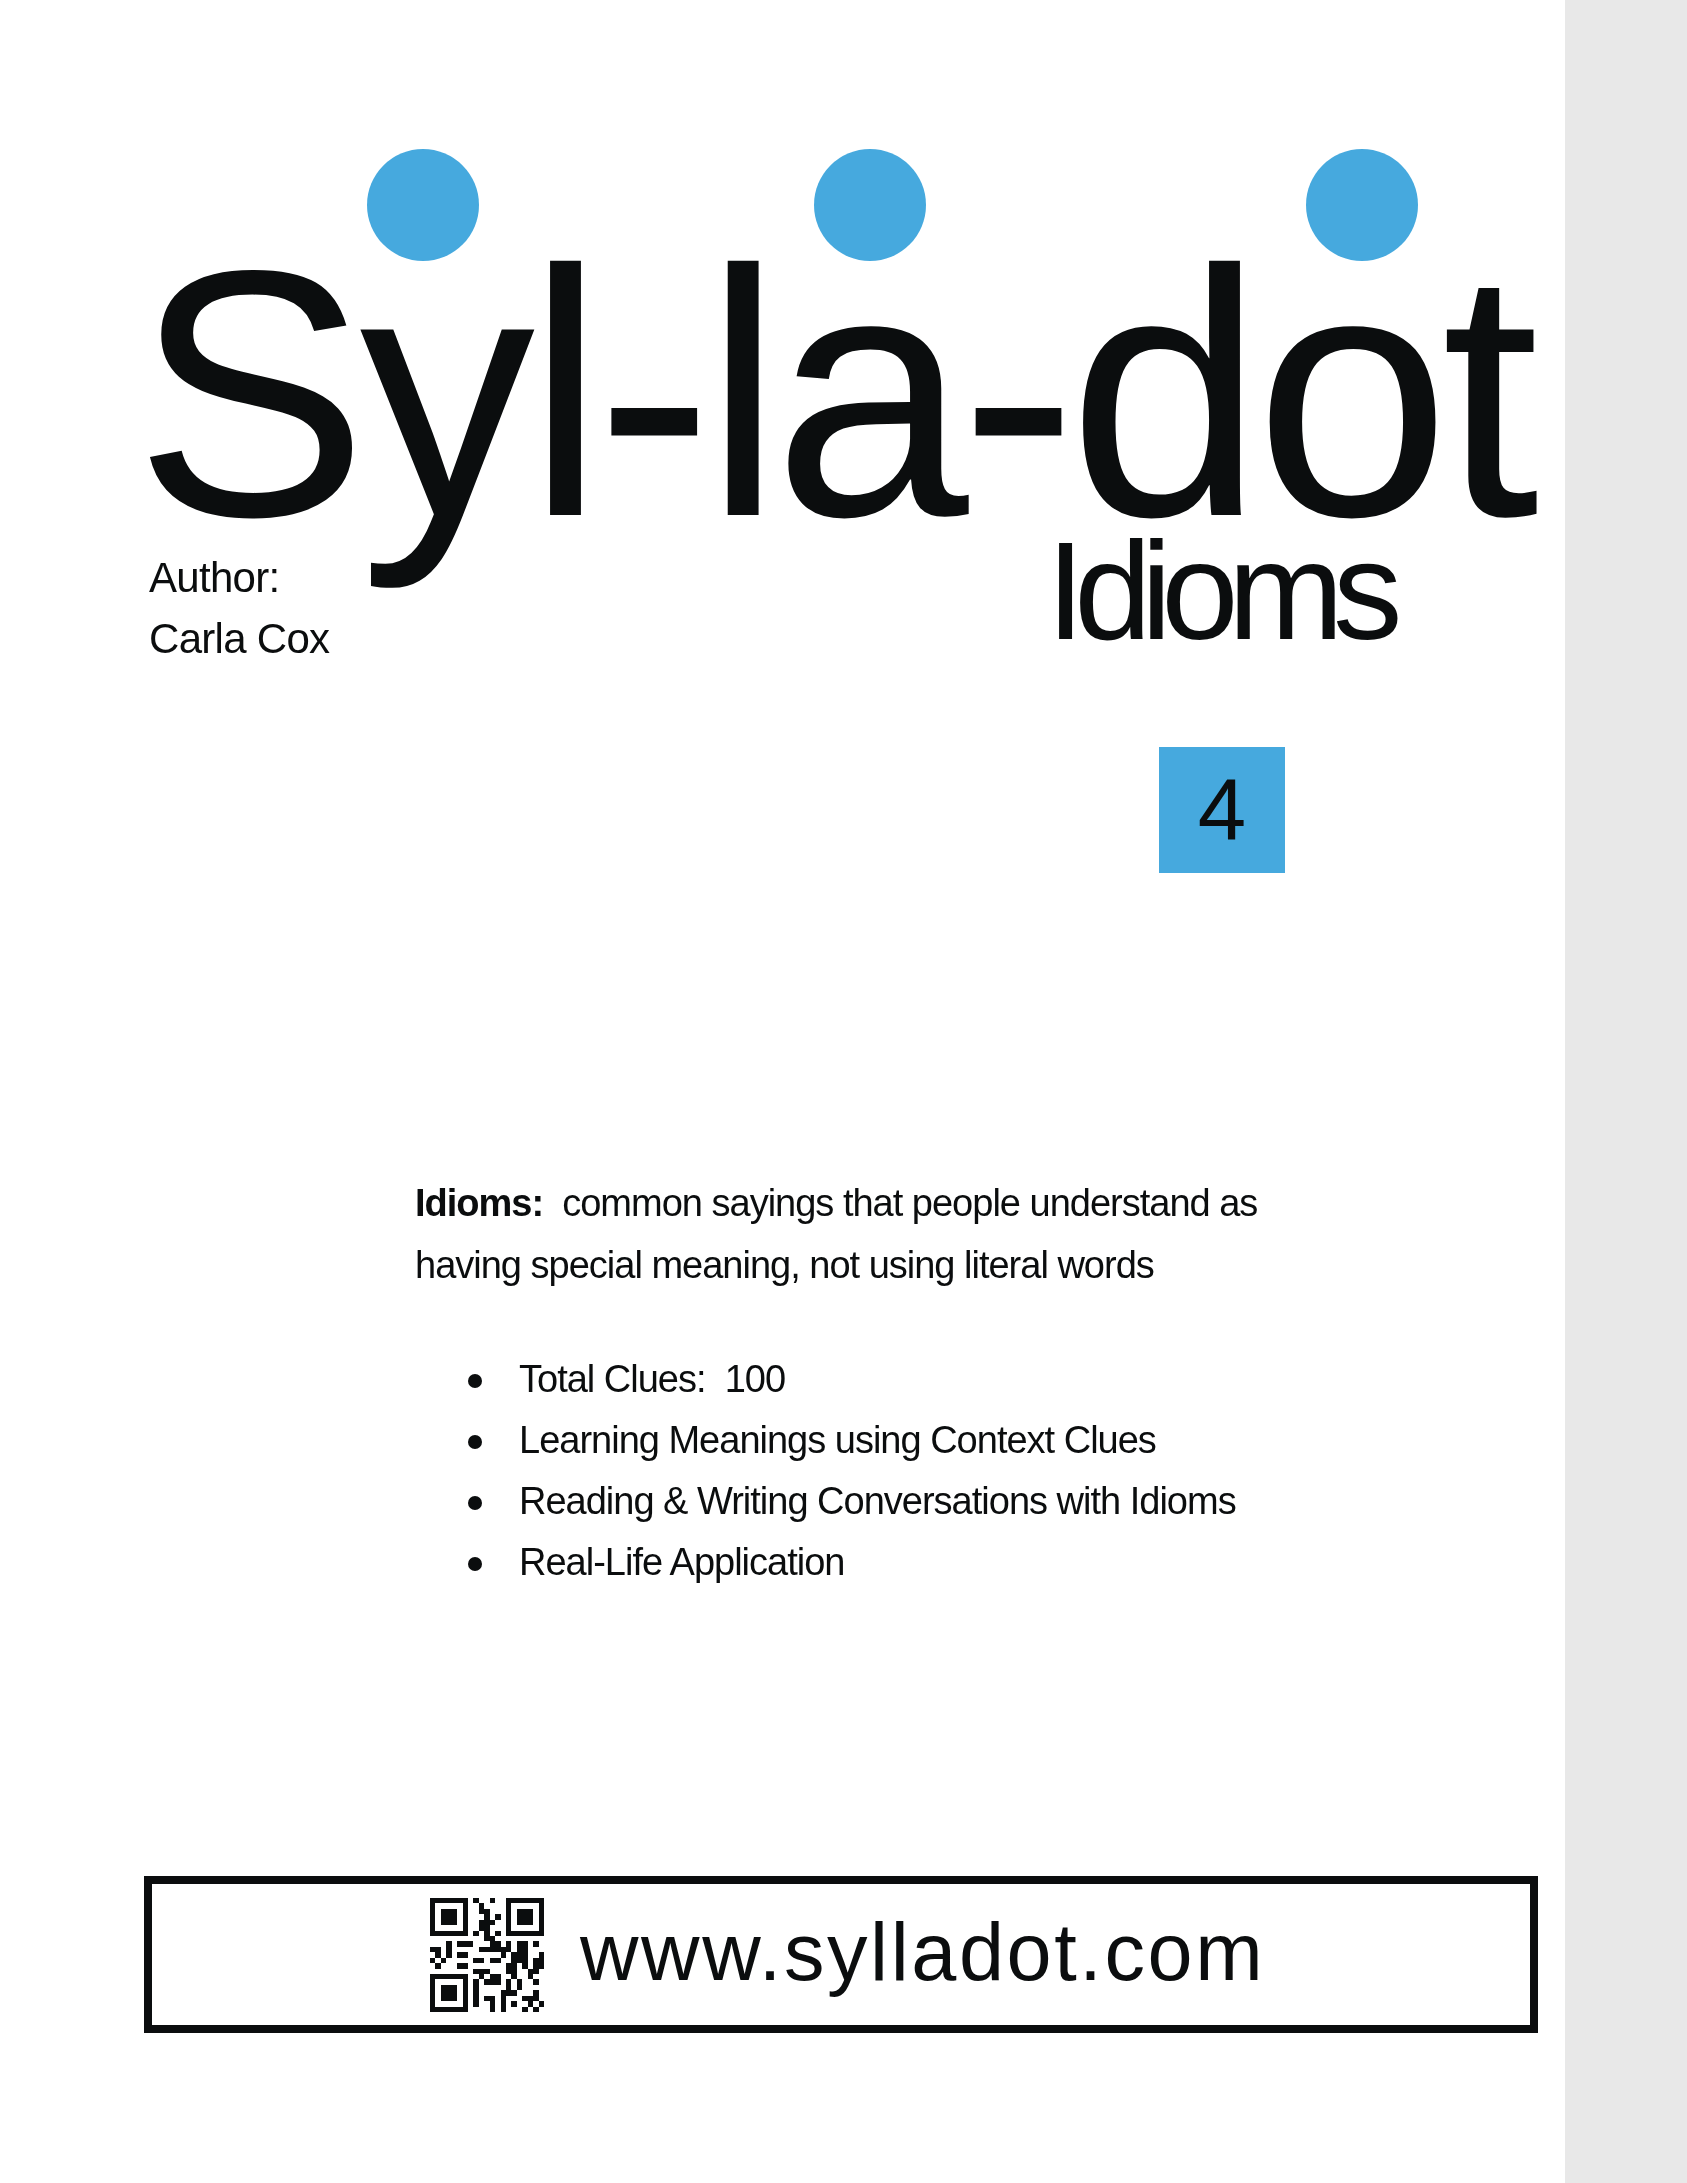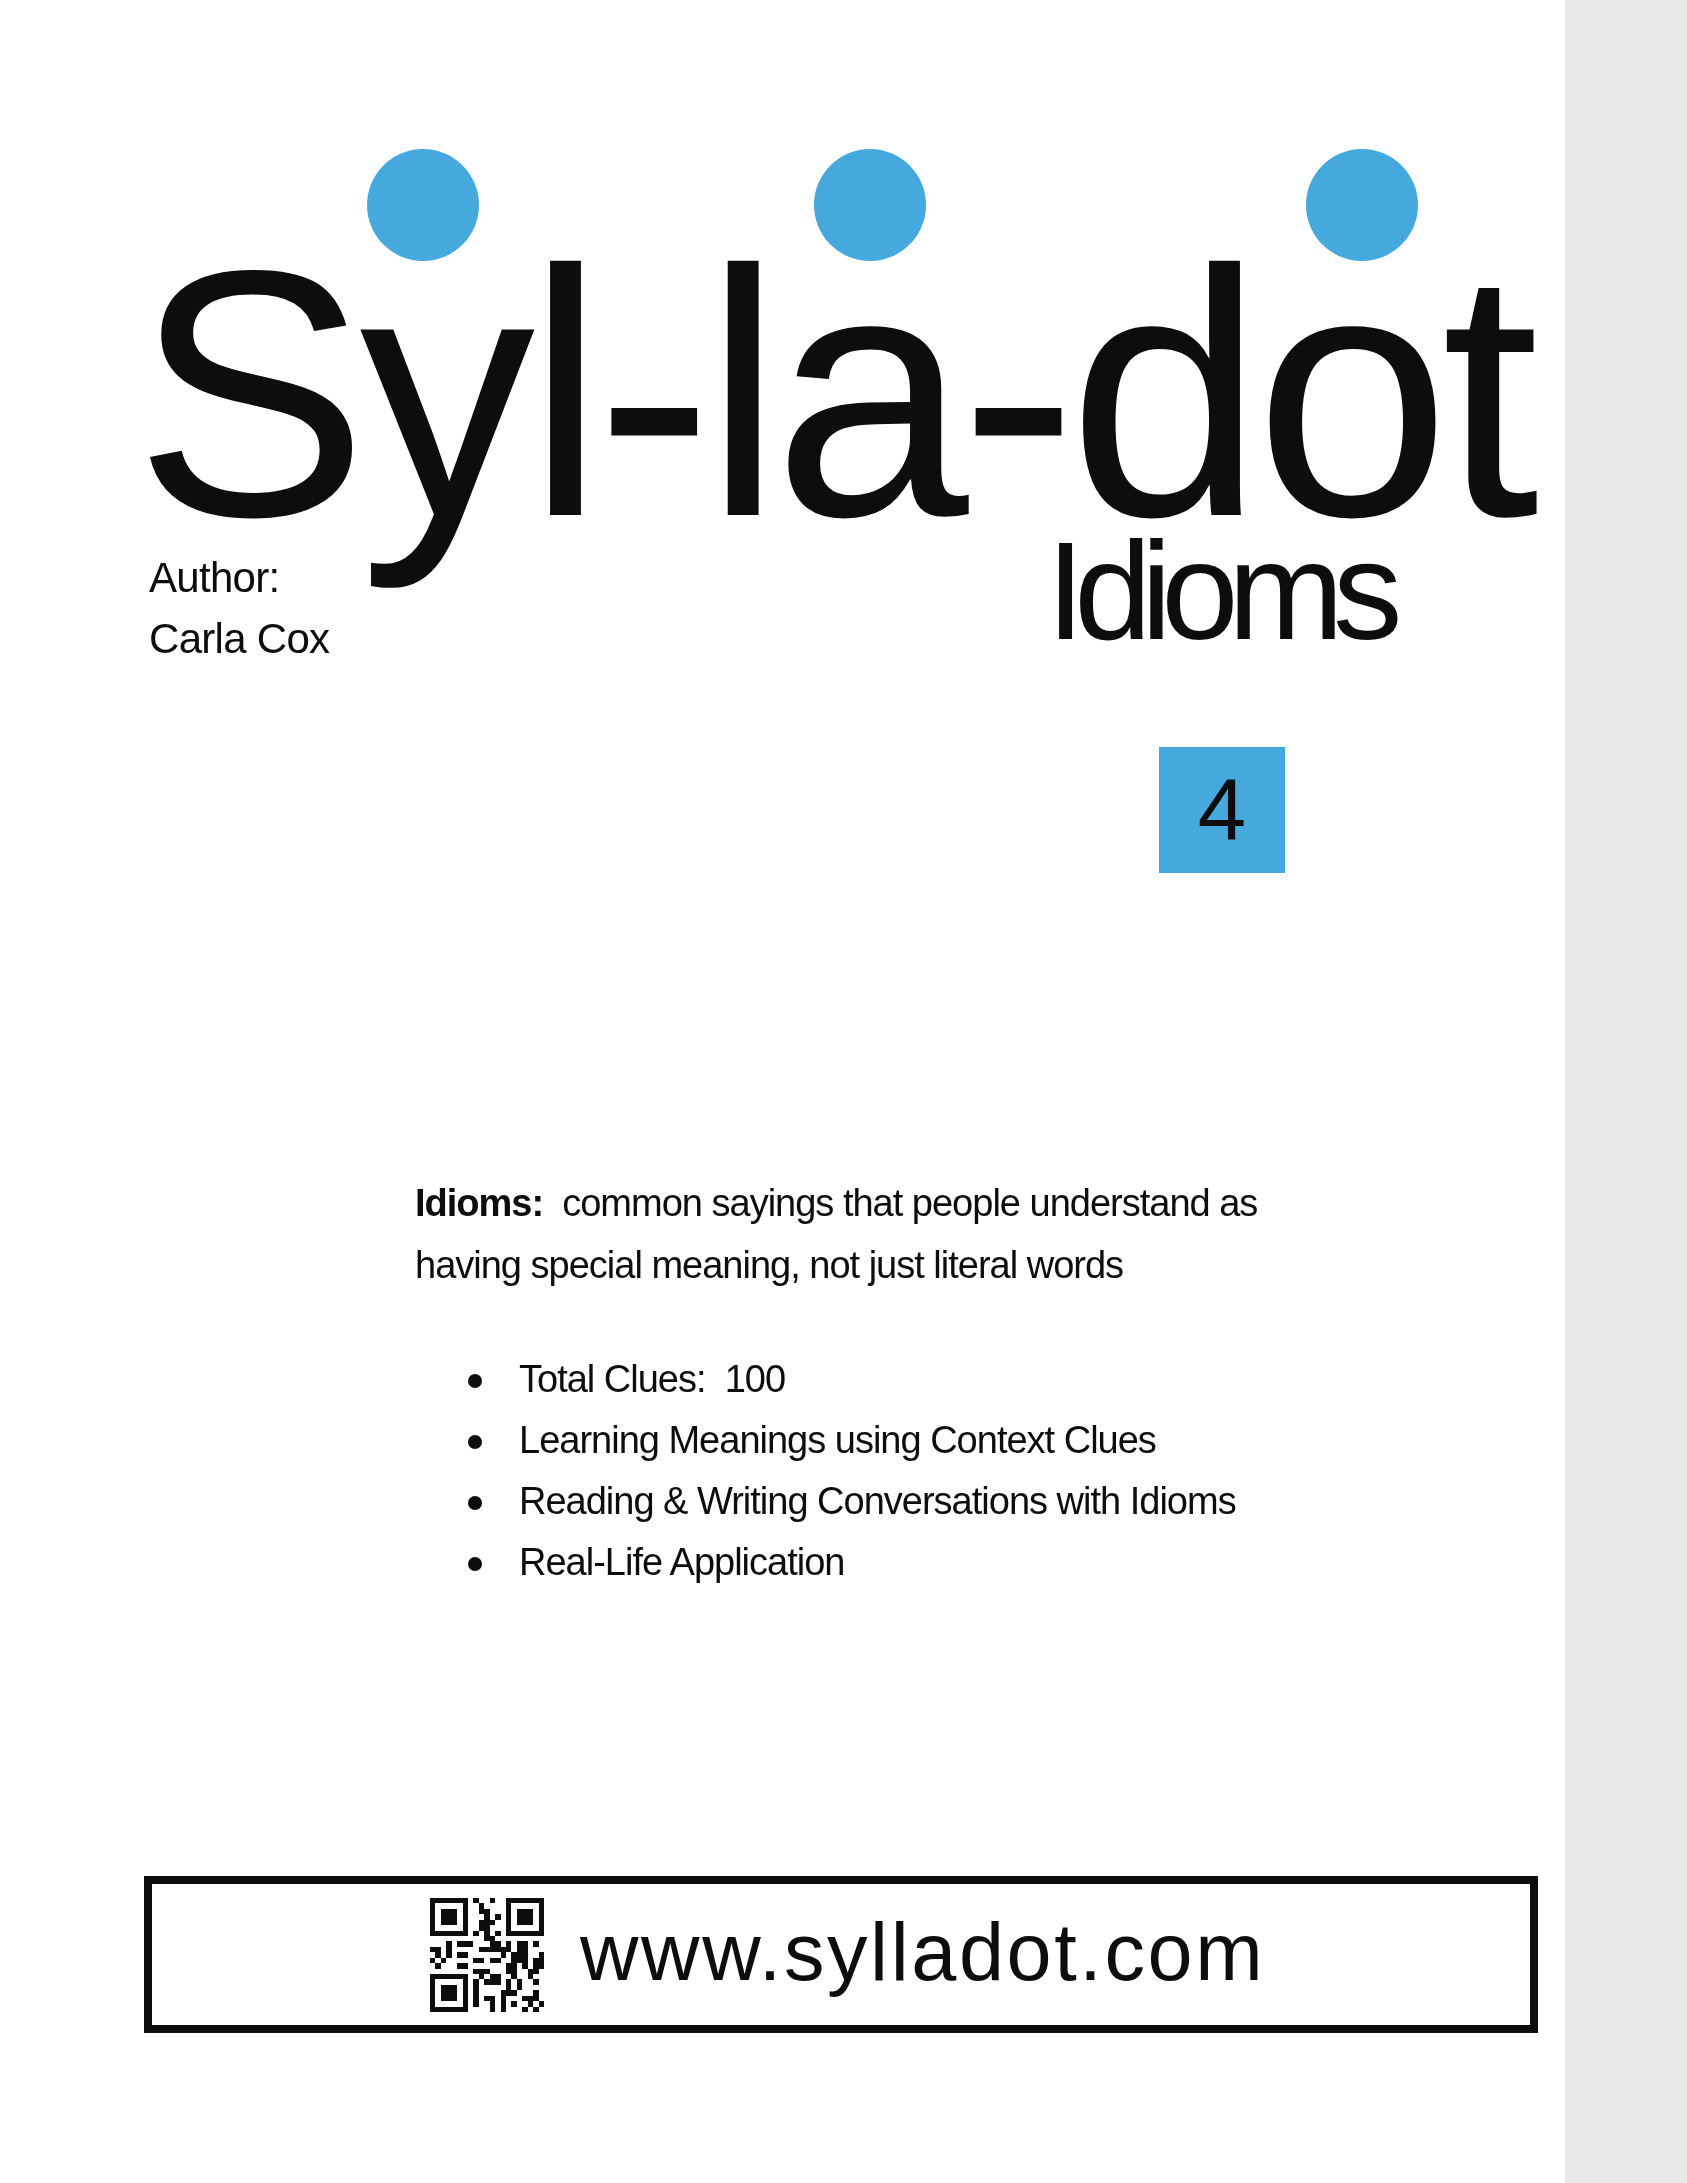--- a/index.html
+++ b/index.html
@@ -120,21 +120,21 @@
     <div>Author:</div>
     <div>Carla Cox</div>
   </div>
 
   <div class="subtitle">Idioms</div>
 
   <div class="level-badge">
     <span>4</span>
   </div>
 
-  <div class="description"><span class="term">Idioms:</span><span>  common sayings that people understand as having special meaning, not just literal words</span></div>
+  <div class="description"><span class="term">Idioms:</span><span>  common sayings that people understand as having special meaning, not using literal words</span></div>
 
   <ul class="bullet-list">
     <li>Total Clues:  100</li>
     <li>Learning Meanings using Context Clues</li>
     <li>Reading &amp; Writing Conversations with Idioms</li>
     <li>Real-Life Application</li>
   </ul>
 
   <div class="footer-bar">
     <svg class="qr" viewBox="0 0 21 21" shape-rendering="crispEdges">

